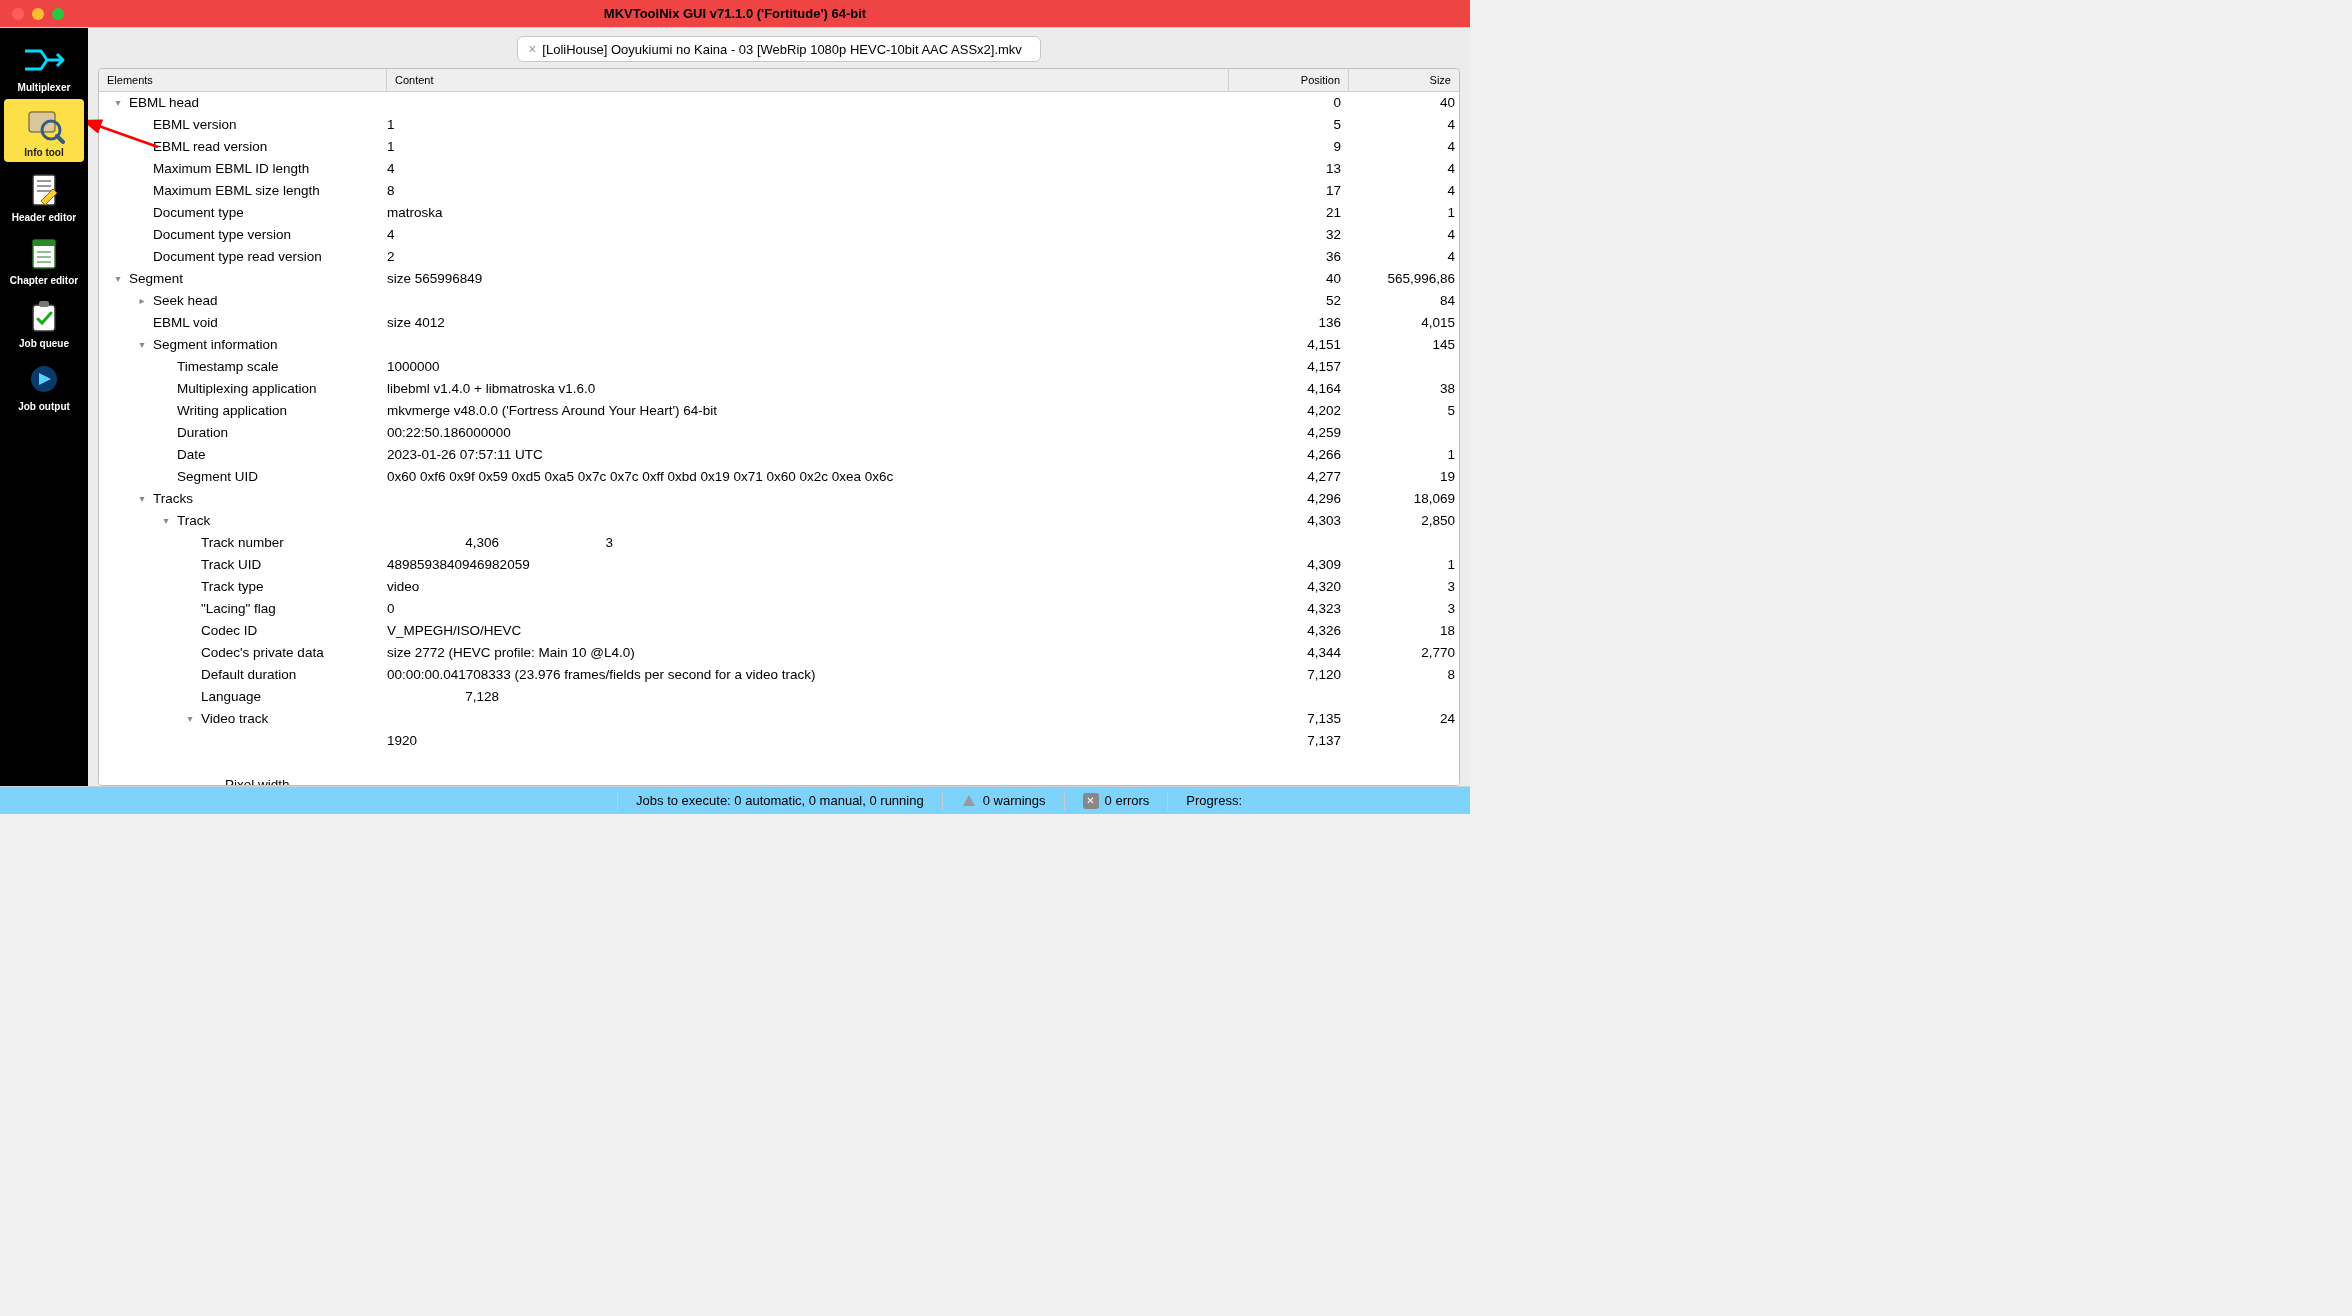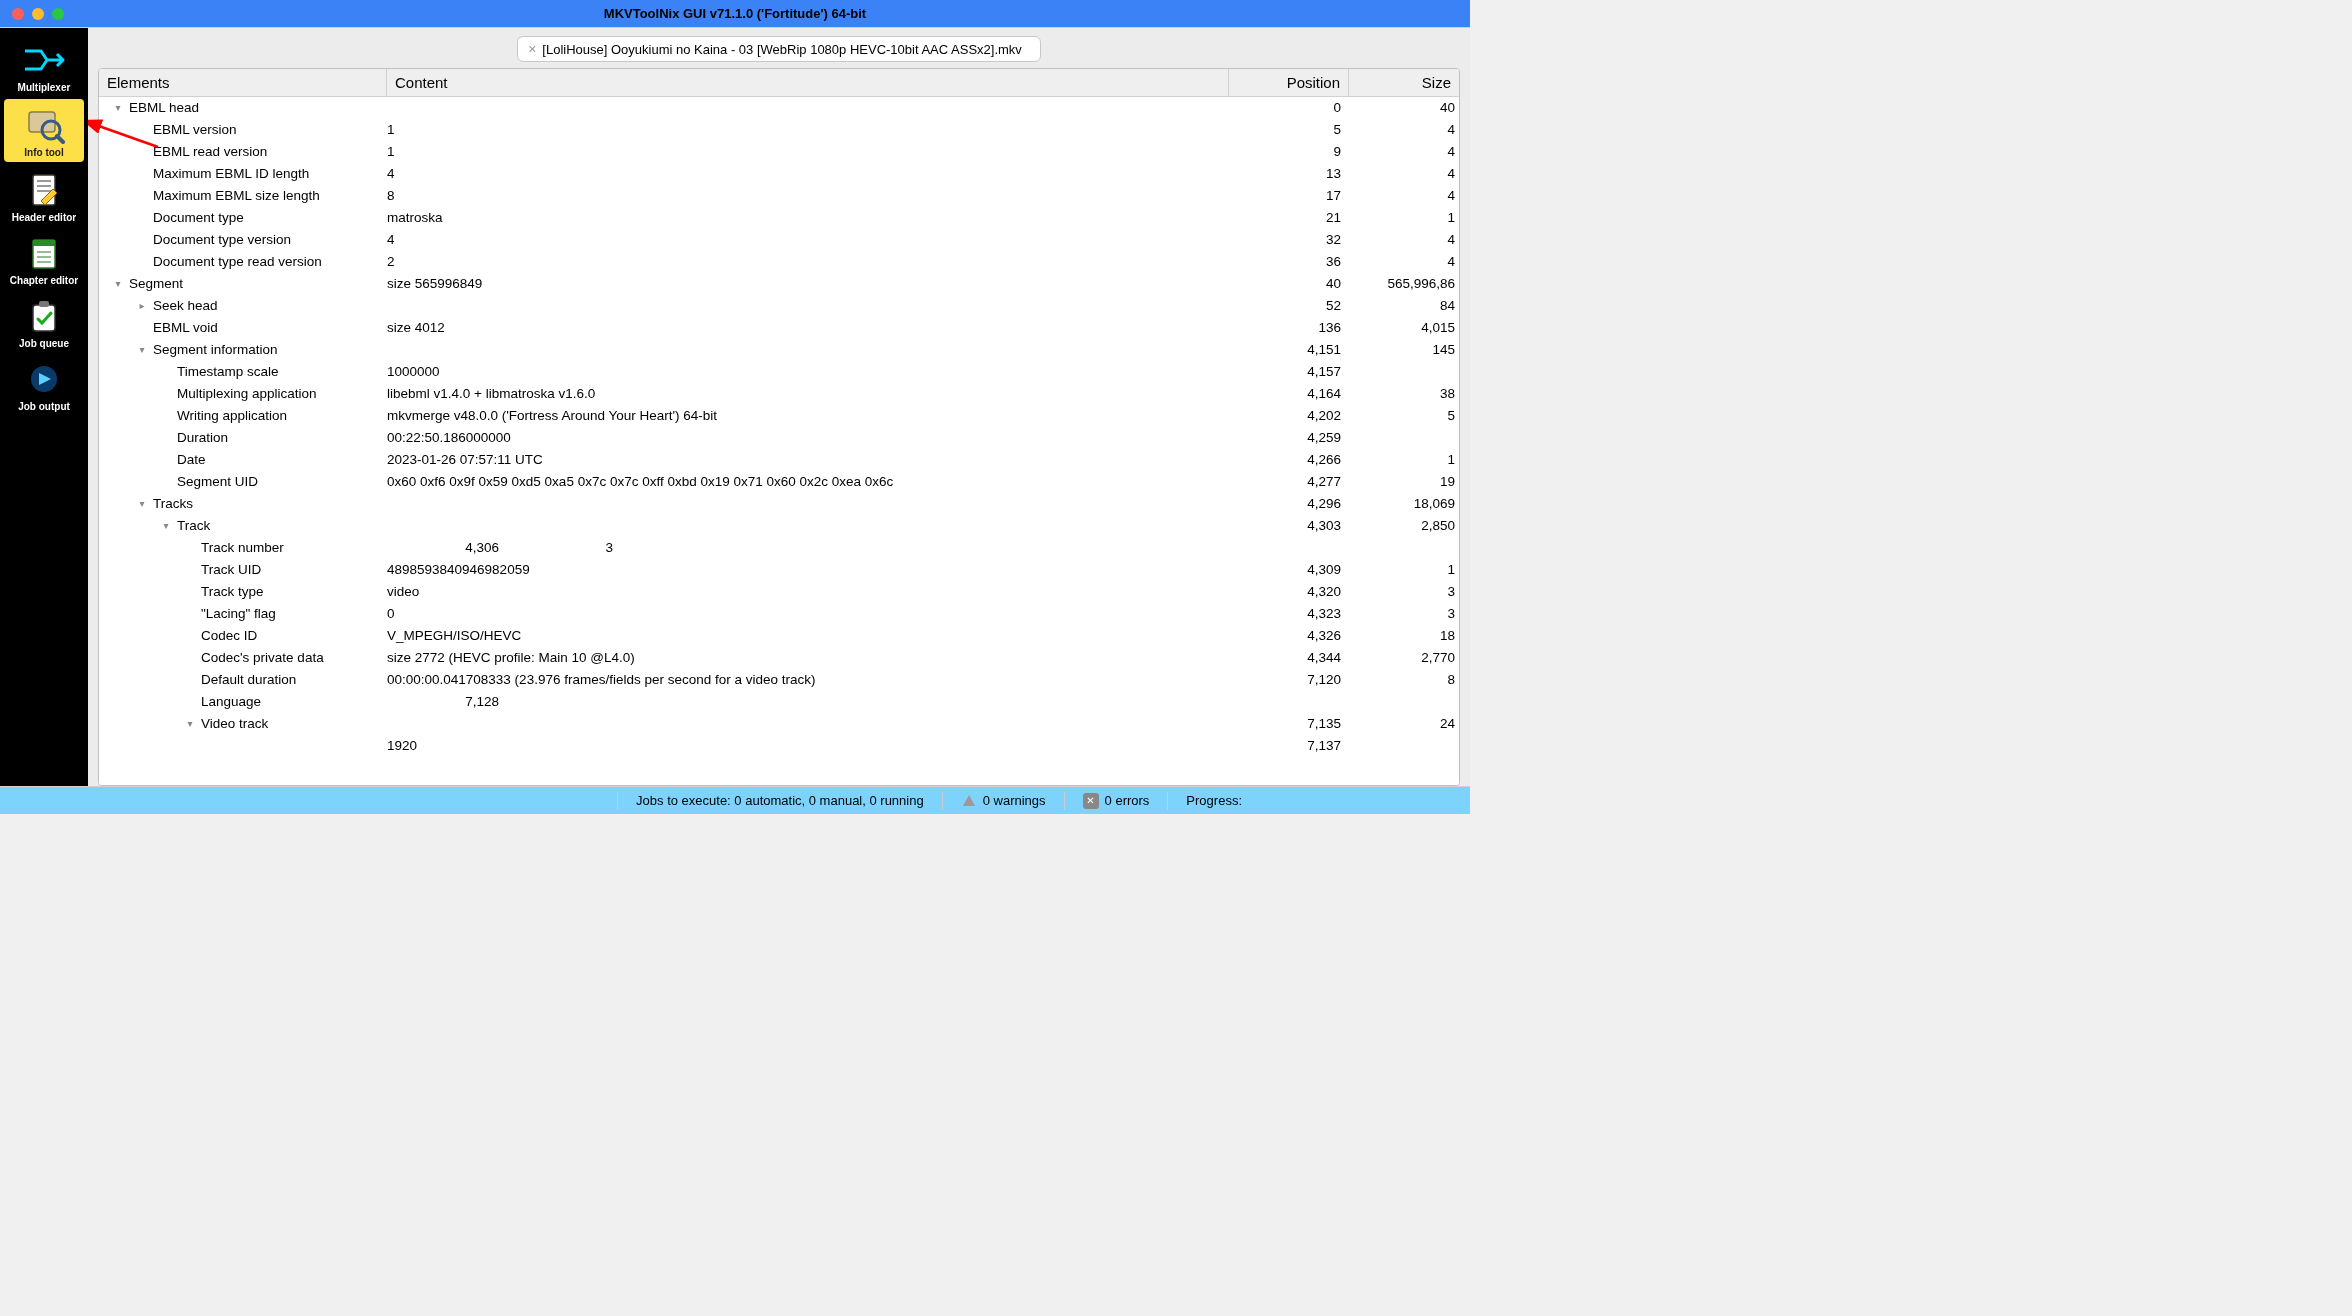--- a/index.html
+++ b/index.html
@@ -7,21 +7,21 @@
   font-family: -apple-system, BlinkMacSystemFont, "Helvetica Neue", Arial, sans-serif;
   font-size: 13px;
   background: #f0f0f0;
   width: 1470px;
   height: 814px;
   overflow: hidden;
   position: relative;
 }
 .titlebar {
   height: 28px;
-  background: #3b82f6;
+  background: #ef4444;
   border-bottom: 1px solid #d0d0d0;
   display: flex;
   align-items: center;
   position: relative;
 }
 .traffic-lights {
   display: flex;
   gap: 8px;
   padding-left: 12px;
 }
@@ -113,21 +113,21 @@
   border-radius: 4px;
   overflow: hidden;
   display: flex;
   flex-direction: column;
   min-height: 0;
 }
 .tree-header {
   display: flex;
   background: #efefef;
   border-bottom: 1px solid #d0d0d0;
-  font-size: 15px;
+  font-size: 11px;
 }
 .th {
   padding: 5px 8px;
   border-right: 1px solid #d0d0d0;
 }
 .th-elements { width: 288px; }
 .th-content { flex: 1; }
 .th-position { width: 120px; text-align: right; }
 .th-size { width: 110px; text-align: right; border-right: none; }
 .tree-body {

